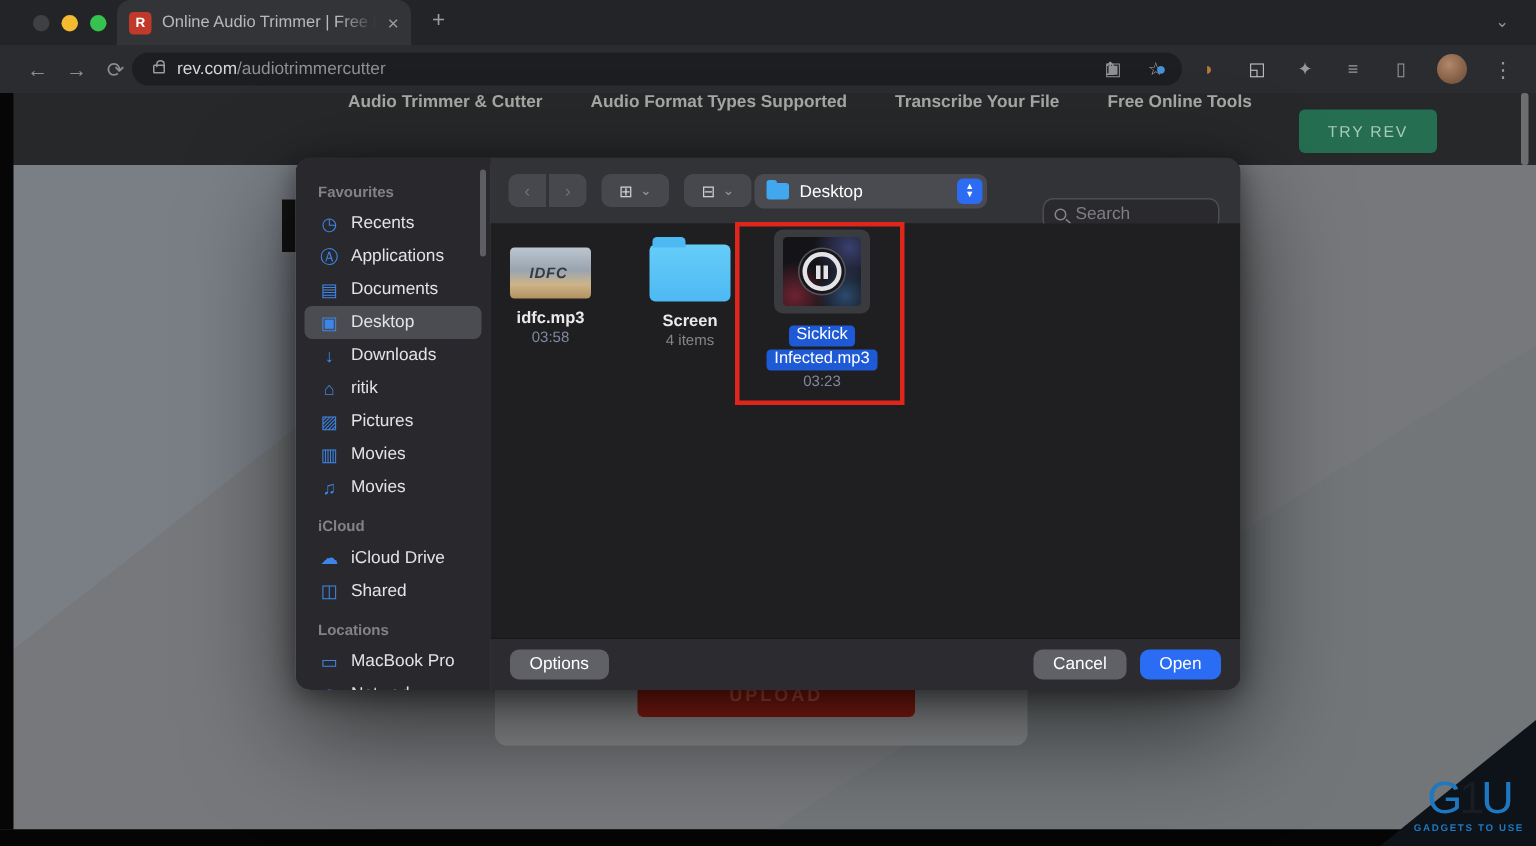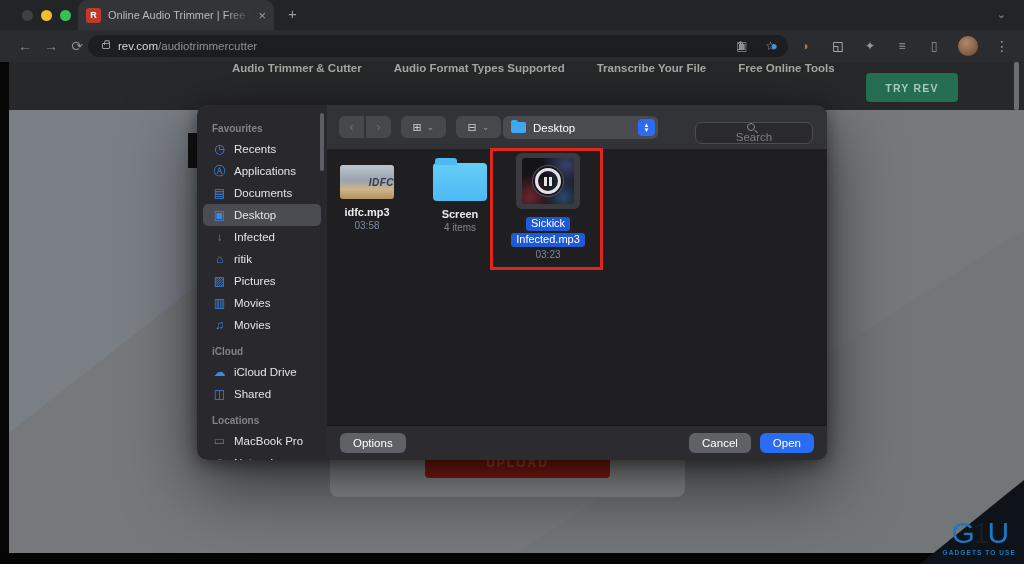--- a/index.html
+++ b/index.html
@@ -35,21 +35,21 @@
   .omni-icons { margin-left:auto; display:flex; gap:20px; color:#a2a3a7; font-size:12px; }
   .ext-row { position:absolute; right:14px; top:4px; height:24px; display:flex; align-items:center; gap:16px; }
   .ext { font-size:12px; color:#97989c; width:16px; text-align:center; }
   .avatar { width:20px; height:20px; border-radius:50%; background:radial-gradient(circle at 40% 35%, #b3876a 0%, #7d5a42 70%); }
 
   
   .page-header { position:absolute; left:0; top:62px; width:1024px; height:48px; background:#27282a; }
   .nav-links { position:absolute; left:232px; top:0; height:48px; display:flex; align-items:flex-start; gap:32px;font-weight:bold; }
   .nav-link { color:#a7a8a3; font-size:11.5px; white-space:nowrap; }
   .cta { position:absolute; left:866px; top:11px; width:92px; height:29px; background:#256e51;
-         border-radius:4px; color:#a9cabb; font-size:10.5px; font-weight:bold; letter-spacing:1.2px;
+         border-radius:4px; color:#a9cabb; font-size:10.5px; font-weight:normal; letter-spacing:1.2px;
          display:flex; align-items:center; justify-content:center; border:none;text-align:center; }
   .page-scrollbar { position:absolute; right:5px; top:62px; width:5px; height:48px; background:#6d6e70; border-radius:2px; }
 
   .page-body { position:absolute; left:0; top:110px; width:1024px; height:443px; background:#76787b; overflow:hidden; }
   .bg-poly1 { position:absolute; left:0; top:0; width:420px; height:330px; background:#7d8590;
               clip-path:polygon(0 0,100% 0,0 100%); opacity:.55; }
   .bg-poly2 { position:absolute; right:0; top:120px; width:520px; height:330px; background:#6e7478;
               clip-path:polygon(100% 0,100% 100%,0 100%); opacity:.4; }
   .upload-card { position:absolute; left:330px; top:330px; width:355px; height:57px; background:#8f9193; border-radius:8px; }
   .upload-btn { position:absolute; left:425px; top:337px; width:185px; height:31px; background:#8e1e11;
@@ -87,38 +87,38 @@
   .vbtn { width:45px; height:22px; background:#47484d; border-radius:6px; margin-left:10px;
           display:flex; align-items:center; justify-content:center; gap:5px; color:#cfcfd3; font-size:11px; }
   .vbtn .chev { color:#9b9ca0; font-size:9px; }
   .loc-select { position:absolute; left:176px; top:11px; width:155px; height:23px; background:#4a4b50;
                 border-radius:6px; display:flex; align-items:center; padding:0 3px 0 8px; }
   .mini-folder { width:15px; height:11px; background:#41a8f0; border-radius:2px; position:relative; margin-right:7px; flex:none; }
   .mini-folder:before { content:""; position:absolute; top:-2px; left:0; width:7px; height:3px; background:#41a8f0; border-radius:2px 2px 0 0; }
   .loc-label { color:#fff; font-size:11.5px; flex:1; }
   .stepper { width:17px; height:17px; background:#2c6cf2; border-radius:4px; color:#fff;
              display:flex; flex-direction:column; align-items:center; justify-content:center; line-height:5px; font-size:6px; }
-  .search { position:absolute; right:14px; top:17px; width:118px; height:22px; background:#2a2a2e;
-            border:1px solid #4c4d52; border-radius:7px; display:flex; align-items:center; padding:0 7px;flex-direction:column; }
+  .search { position:absolute; right:14px; top:27px; width:118px; height:22px; background:#2a2a2e;
+            border:1px solid #4c4d52; border-radius:7px; display:flex; align-items:center; padding:0 7px; }
   .mag { width:8px; height:8px; border:1.4px solid #85868b; border-radius:50%; position:relative; margin-right:6px; flex:none; }
   .mag:after { content:""; position:absolute; left:6px; top:7px; width:4px; height:1.4px; background:#85868b; transform:rotate(40deg); }
   .search-ph { color:#7e7f84; font-size:11.5px; }
 
   .today { height:34px; background:#2b2b2f; border-bottom:1px solid #151517; display:flex; align-items:center;
            padding-left:13px; color:#bebec2; font-size:12px; font-weight:bold; flex:none; }
   .files { flex:1; position:relative; background:#1f1f22; }
 
   .file { position:absolute; text-align:center; }
   .f-name { color:#eaeaec; font-size:11px; margin-top:7px;font-weight:bold; }
   .f-meta { color:#7e89a0; font-size:10px; margin-top:2px; }
   .f-meta.items { color:#85858a; }
 
   .thumb-idfc { width:54px; height:34px; margin:0 auto; border-radius:3px;
        background:linear-gradient(180deg,#bcc6cf 0%,#99a4b0 45%,#cdb489 72%,#b3925f 100%);
-       display:flex; align-items:center; justify-content:flex-end; }
+       display:flex; align-items:center; justify-content:flex-start;padding-left:13px; }
   .thumb-idfc span { font-size:10px; font-weight:bold; font-style:italic; color:#323947; letter-spacing:.5px; }
 
   .folder-ic { width:54px; height:38px; margin:4px auto 0; background:linear-gradient(180deg,#66cdf9 0%,#4db9f3 100%);
                border-radius:4px; position:relative; }
   .folder-ic:before { content:""; position:absolute; top:-5px; left:2px; width:22px; height:7px;
                       background:#4db9f3; border-radius:3px 3px 0 0; }
 
   .sel-wrap { width:64px; height:56px; margin:0 auto; background:#3a3b3f; border-radius:6px;
               display:flex; align-items:center; justify-content:center; }
   .thumb-sick { width:52px; height:46px; border-radius:3px; position:relative; overflow:hidden;
@@ -233,21 +233,21 @@
         <div class="sb-item">
           <span class="sb-ic">▤</span>
           <span>Documents</span>
         </div>
         <div class="sb-item sel">
           <span class="sb-ic">▣</span>
           <span>Desktop</span>
         </div>
         <div class="sb-item">
           <span class="sb-ic">↓</span>
-          <span>Infected</span>
+          <span>Downloads</span>
         </div>
         <div class="sb-item">
           <span class="sb-ic">⌂</span>
           <span>ritik</span>
         </div>
         <div class="sb-item">
           <span class="sb-ic">▨</span>
           <span>Pictures</span>
         </div>
         <div class="sb-item">

